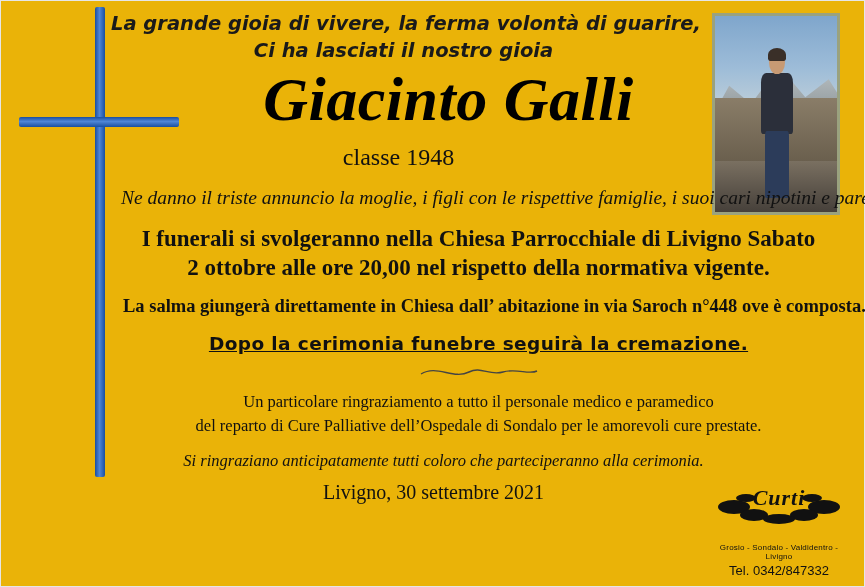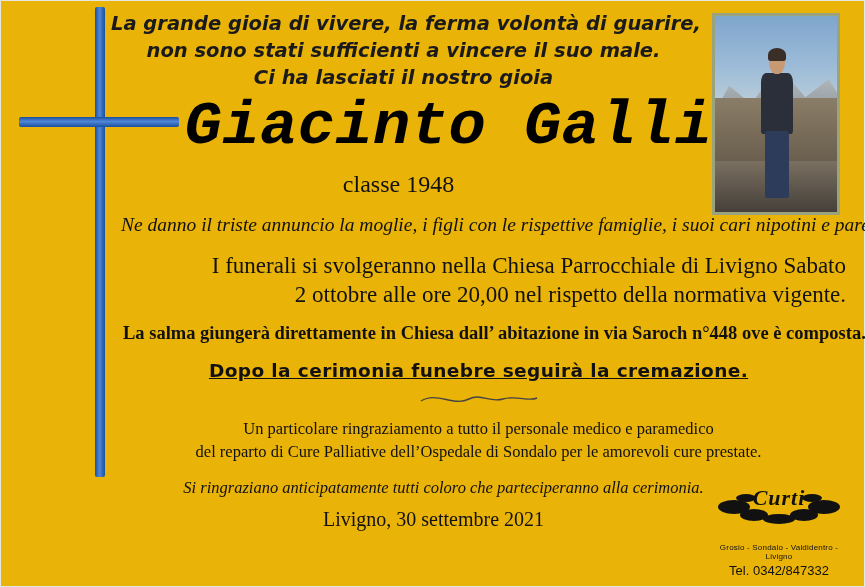--- a/index.html
+++ b/index.html
@@ -147,21 +147,21 @@
     font-style: italic;
     font-size: 19.5px;
     line-height: 1.38;
     color: #1a1a1a;
     margin: 0 0 2px 0;
     padding-right: 150px;
   }
   .intro div { white-space: nowrap; }
 
   .name {
-    font-family: Liberation Mono, monospace;
+    font-family: Liberation Serif, serif;
     font-weight: bold;
     font-style: italic;
     font-size: 62px;
     letter-spacing: 0.5px;
     line-height: 1.05;
     margin: 0 0 0 0;
     padding-right: 60px;
     color: #000000;
   }
 
@@ -178,26 +178,25 @@
     font-style: italic;
     font-size: 19.5px;
     margin: 16px 0 0 0;
     padding: 0 10px;
     color: #111111;
     white-space: nowrap;
   }
 
   .funeral {
     font-family: "Liberation Serif", serif;
-    font-weight: normal;
+    font-weight: bold;
     font-size: 23px;
     line-height: 1.25;
     margin: 16px 0 14px 0;
     color: #111111;
-    text-align: right;
   }
   .funeral div { white-space: nowrap; }
 
   .salma {
     font-family: "Liberation Serif", serif;
     font-weight: bold;
     font-size: 18.5px;
     margin: 14px 0 0 12px;
     color: #111111;
     white-space: nowrap;
@@ -309,21 +308,20 @@
       <div class="pp-legs"></div>
       <div class="pp-head"></div>
       <div class="pp-hair"></div>
     </div>
   </div>
 
   <div class="content">
 
     <div class="intro">
       <div>La grande gioia di vivere, la ferma volontà di guarire,</div>
-      <div>non sono stati sufficienti a vincere il suo male.</div>
       <div>Ci ha lasciati il nostro gioia</div>
     </div>
 
     <div class="name">Giacinto Galli</div>
 
     <div class="classe">classe 1948</div>
 
     <div class="announce">Ne danno il triste annuncio la moglie, i figli con le rispettive famiglie, i suoi cari nipotini  e parenti tutti.</div>
 
     <div class="funeral">

